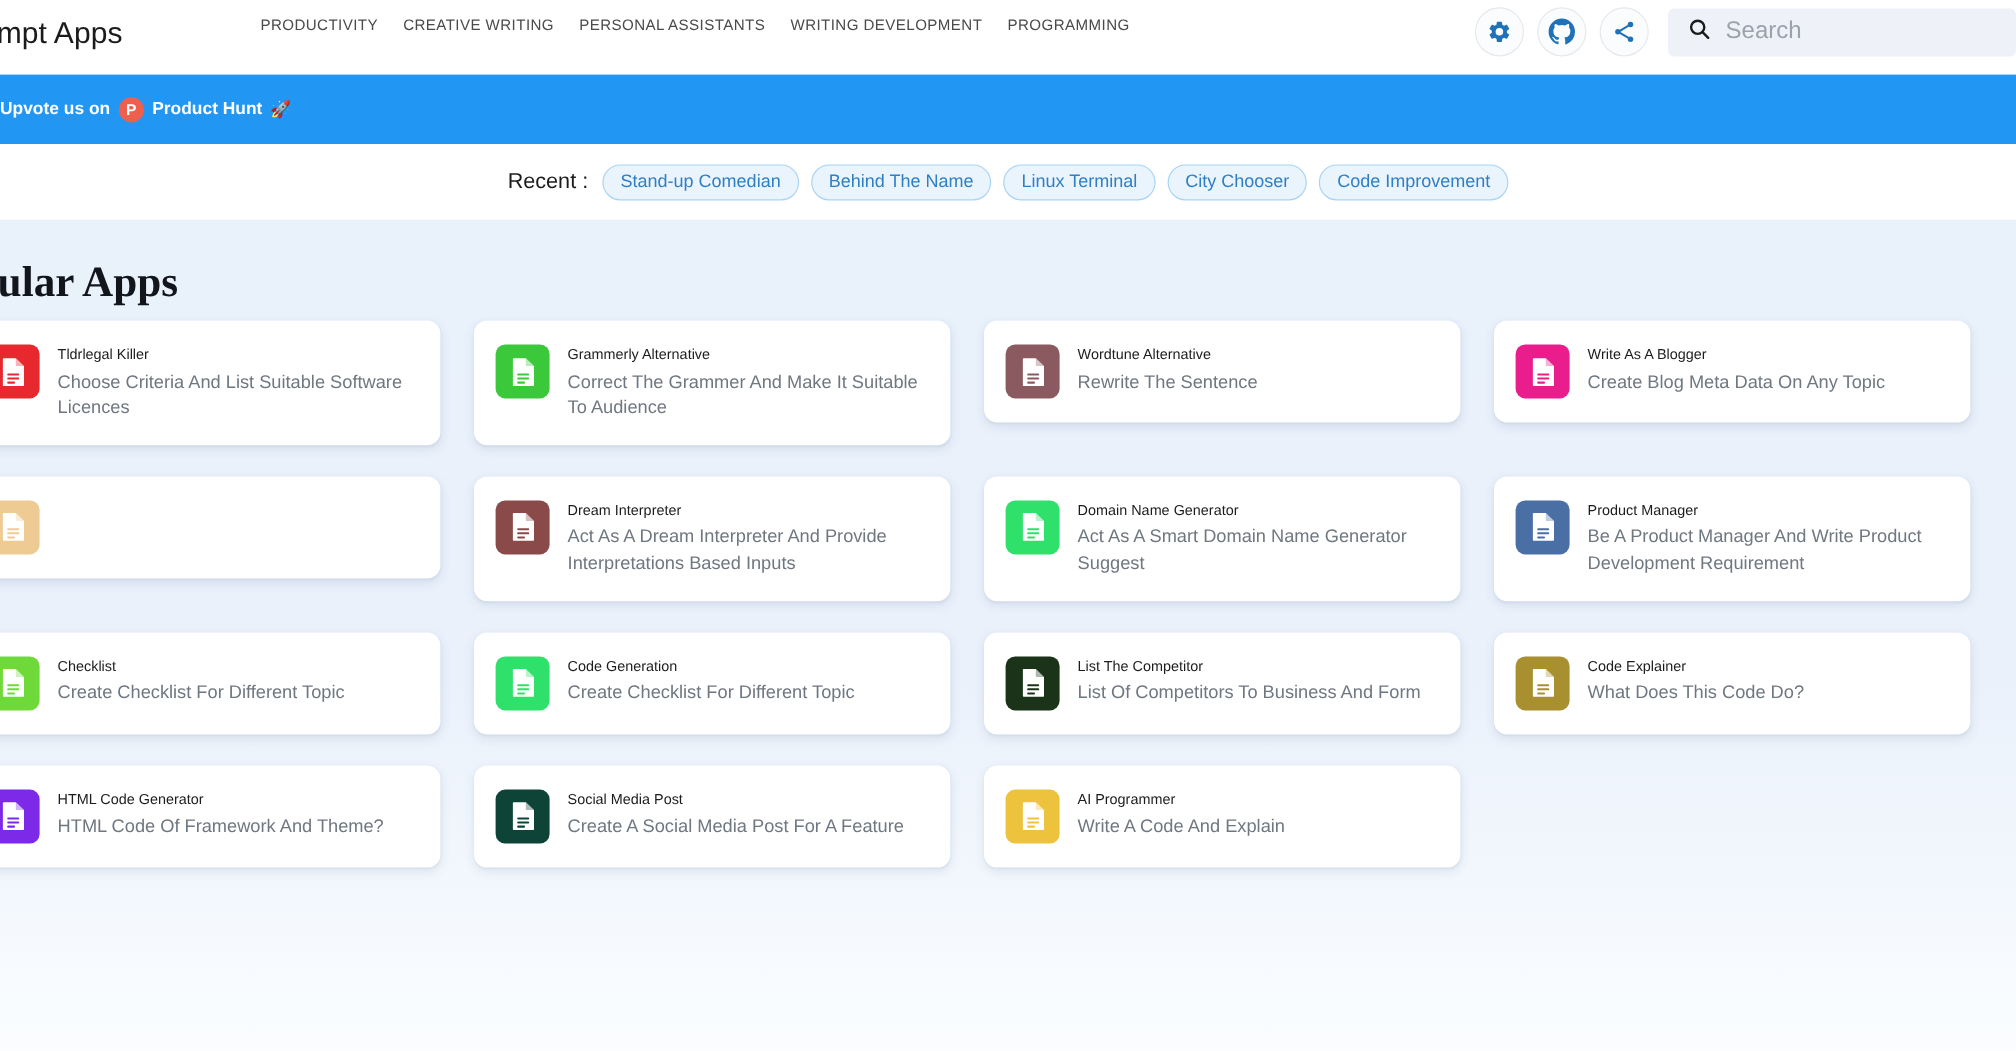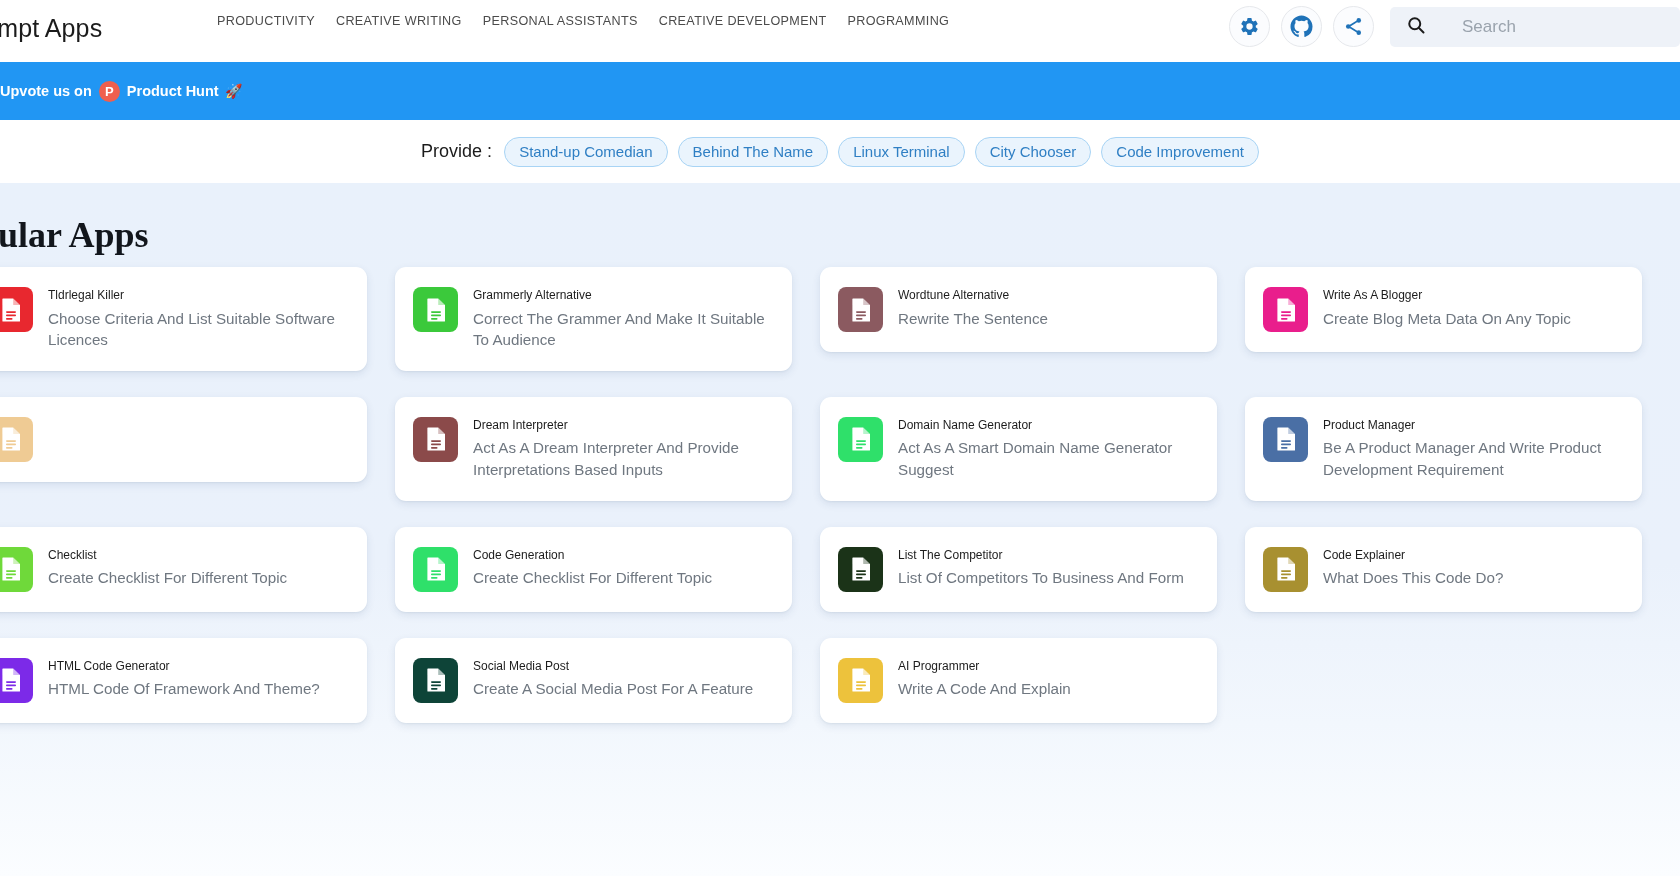--- a/index.html
+++ b/index.html
@@ -47,23 +47,22 @@
   }
   .icon-circle svg { display: block; }
   .search-box {
     width: 290px; height: 40px;
     background: #eef2f8; border-radius: 5px;
     display: flex; align-items: center; gap: 12px;
     padding: 0 16px; margin-left: 5px;
   }
   .search-input {
     border: none; outline: none; background: transparent;
-    font-size: 17px; color: #be185d; width: 100%;
-    font-family: "Liberation Sans", sans-serif;
-    margin-left: 24px;
+    font-size: 20px; color: #be185d; width: 100%;
+    font-family: "Liberation Sans", sans-serif;
   }
   .search-input::placeholder { color: #9aa3ad; }
 
   
   .ph-banner {
     position: absolute; left: 0; top: 62px;
     width: 1680px; height: 58px;
     background: #2196f3;
     display: flex; align-items: center; 
     cursor: pointer;
@@ -151,21 +150,21 @@
 </head>
 <body>
 
 <div class="header">
   <div class="brand">Prompt Apps</div>
 
   <nav class="nav">
     <span class="nav-item">PRODUCTIVITY</span>
     <span class="nav-item">CREATIVE WRITING</span>
     <span class="nav-item">PERSONAL ASSISTANTS</span>
-    <span class="nav-item">CREATIVE DEVELOPMENT</span>
+    <span class="nav-item">WRITING DEVELOPMENT</span>
     <span class="nav-item">PROGRAMMING</span>
   </nav>
 
   <div class="header-actions">
     <div class="icon-circle">
       <span>
         <svg width="21" height="21" viewBox="0 0 24 24" fill="#1f72b8">
           <path d="M19.14 12.94a7.5 7.5 0 0 0 .05-.94 7.5 7.5 0 0 0-.05-.94l2.03-1.58a.5.5 0 0 0 .12-.62l-1.92-3.32a.5.5 0 0 0-.6-.22l-2.39.96a7.3 7.3 0 0 0-1.62-.94l-.36-2.54a.5.5 0 0 0-.5-.42h-3.84a.5.5 0 0 0-.5.42l-.36 2.54c-.58.24-1.12.56-1.62.94l-2.39-.96a.5.5 0 0 0-.6.22L2.67 8.86a.5.5 0 0 0 .12.62l2.03 1.58c-.04.31-.06.62-.06.94s.02.63.06.94l-2.03 1.58a.5.5 0 0 0-.12.62l1.92 3.32c.12.22.38.3.6.22l2.39-.96c.5.38 1.04.7 1.62.94l.36 2.54c.04.24.25.42.5.42h3.84c.25 0 .46-.18.5-.42l.36-2.54c.58-.24 1.12-.56 1.62-.94l2.39.96c.22.08.48 0 .6-.22l1.92-3.32a.5.5 0 0 0-.12-.62l-2.03-1.58zM12 15.6A3.6 3.6 0 1 1 12 8.4a3.6 3.6 0 0 1 0 7.2z"></path>
         </svg>
       </span>
@@ -203,21 +202,21 @@
 <div class="ph-banner">
   <div class="ph-inner">
     <span>Upvote us on</span>
     <span class="ph-logo">P</span>
     <span>Product Hunt</span>
     <span class="ph-rocket">🚀</span>
   </div>
 </div>
 
 <div class="recent-bar">
-  <span class="recent-label">Provide :</span>
+  <span class="recent-label">Recent :</span>
   <span class="chip">Stand-up Comedian</span>
   <span class="chip">Behind The Name</span>
   <span class="chip">Linux Terminal</span>
   <span class="chip">City Chooser</span>
   <span class="chip">Code Improvement</span>
 </div>
 
 <div class="main">
   <h1 class="section-title">Popular Apps</h1>
   <div class="grid" id="card-grid">

